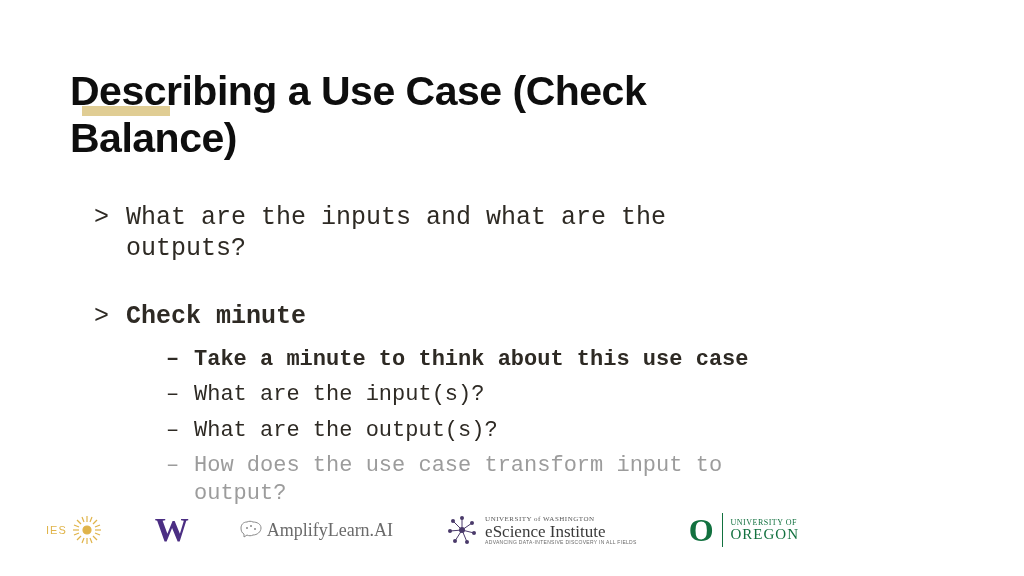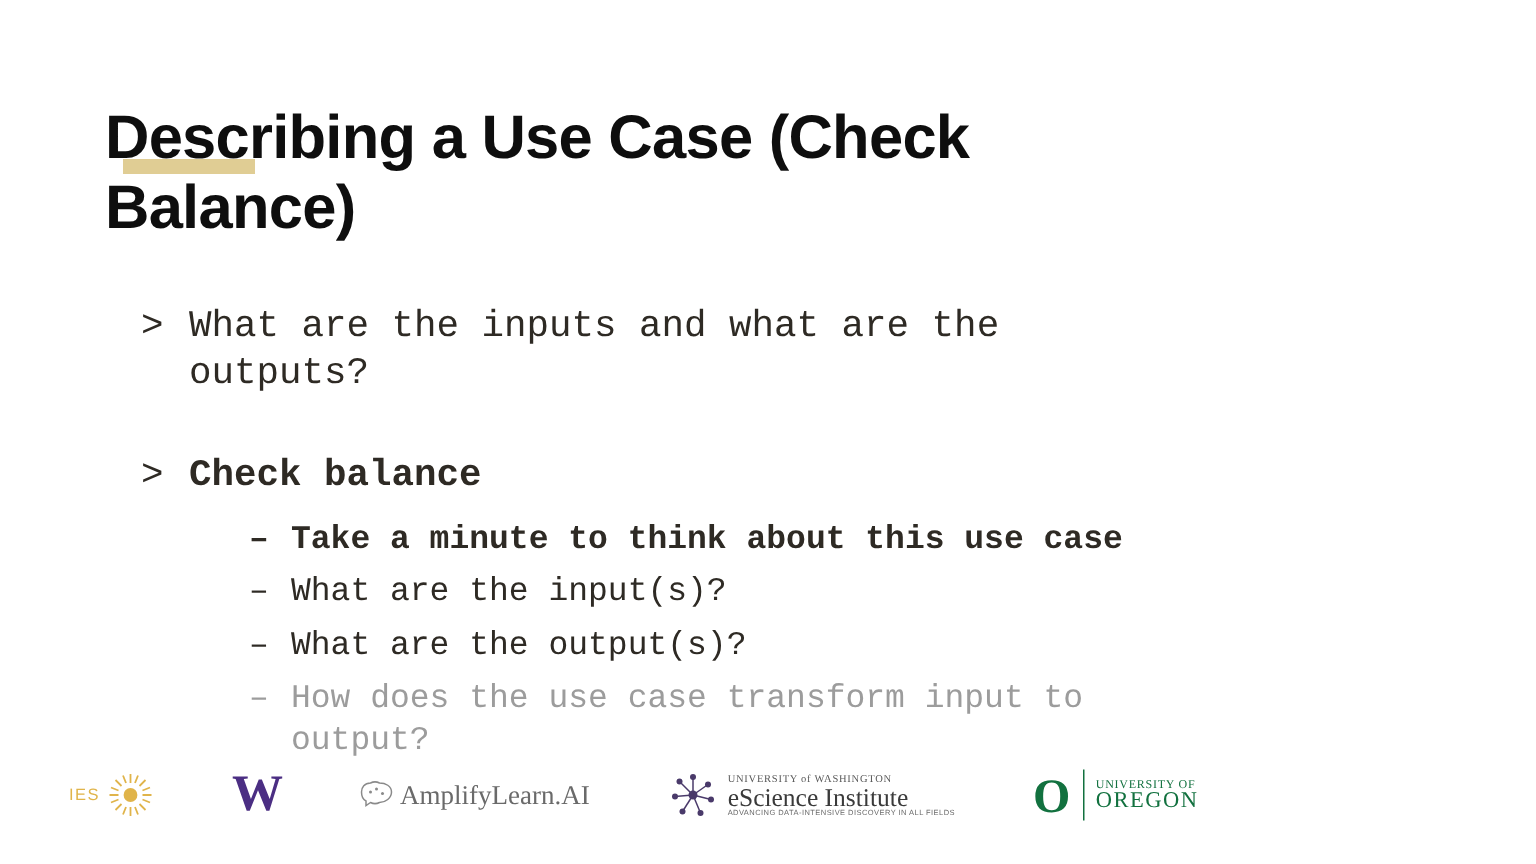--- a/index.html
+++ b/index.html
@@ -61,21 +61,21 @@
     <div class="title-underline"></div>
     <h1 class="title">Describing a Use Case (Check Balance)</h1>
   </div>
 
   <div class="content">
     <ul class="top">
       <li>
         <span>What are the inputs and what are the outputs?</span>
       </li>
       <li class="bold-head">
-        <span class="head">Check balance</span>
+        <span class="head">Check minute</span>
         <ul class="sub">
           <li class="sub-bold">Take a minute to think about this use case</li>
           <li>What are the input(s)?</li>
           <li>What are the output(s)?</li>
           <li class="sub-gray">How does the use case transform input to output?</li>
         </ul>
       </li>
     </ul>
   </div>
 

